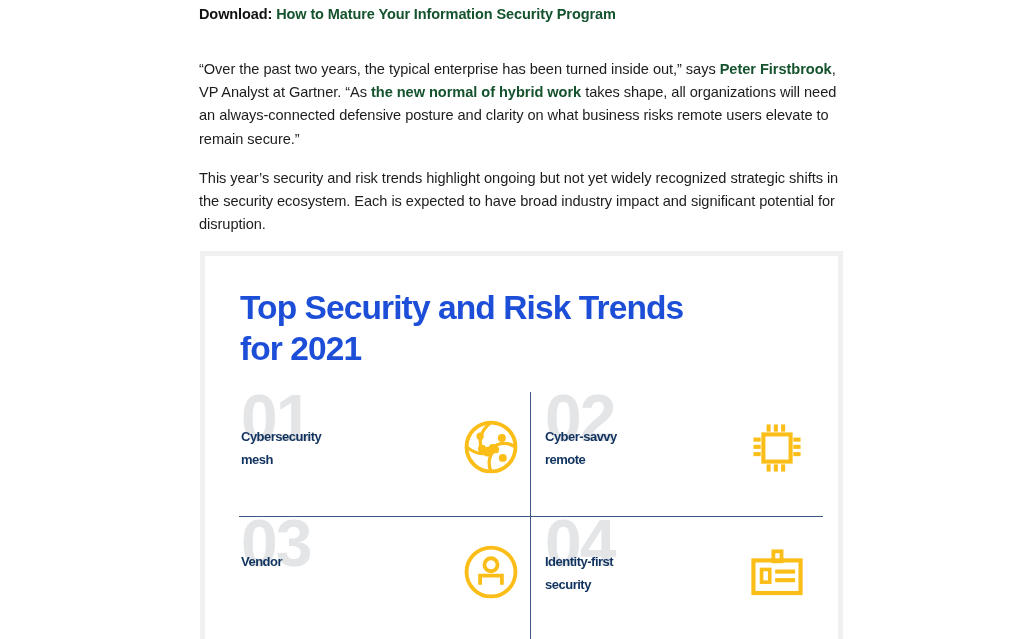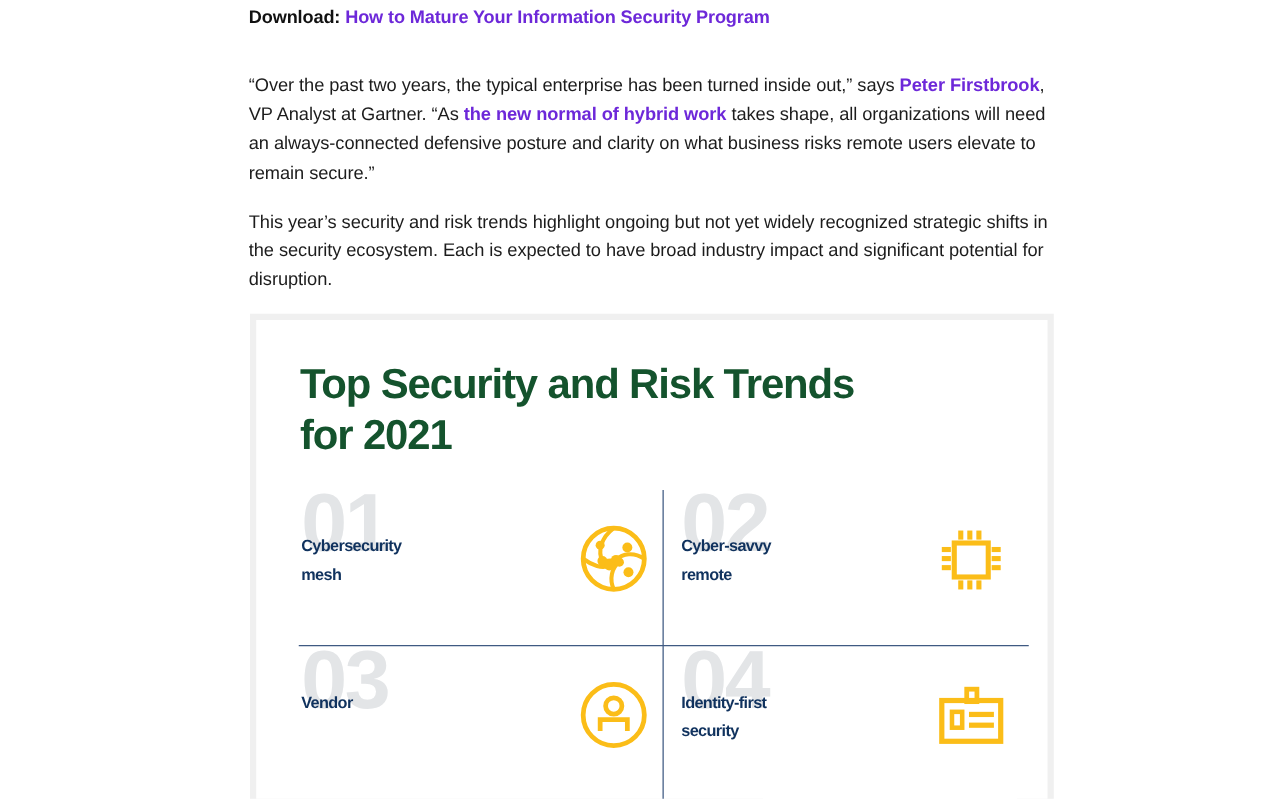--- a/index.html
+++ b/index.html
@@ -36,21 +36,21 @@
     color: #0f1b2a;
     letter-spacing: -0.1px;
     white-space: nowrap;
   }
   .download-label {
     font-weight: 700;
     color: #111111;
   }
   a.inline-link,
   .inline-link {
-    color: #6d28d9;
+    color: #14532d;
     font-weight: 700;
     text-decoration: none;
   }
 
   .para {
     font-size: 14.6px;
     line-height: 23.2px;
     color: #1c1c1c;
     letter-spacing: -0.05px;
   }
@@ -78,21 +78,21 @@
   }
 
   .info-title {
     position: absolute;
     left: 35px;
     top: 31px;
     width: 580px;
     font-size: 33.5px;
     line-height: 41px;
     font-weight: 700;
-    color: #14532d;
+    color: #1d4ed8;
     letter-spacing: -0.9px;
   }
   .info-title .ttl-line { display: block; }
 
   
   .grid {
     position: absolute;
     left: 34px;
     top: 136px;
     width: 584px;

